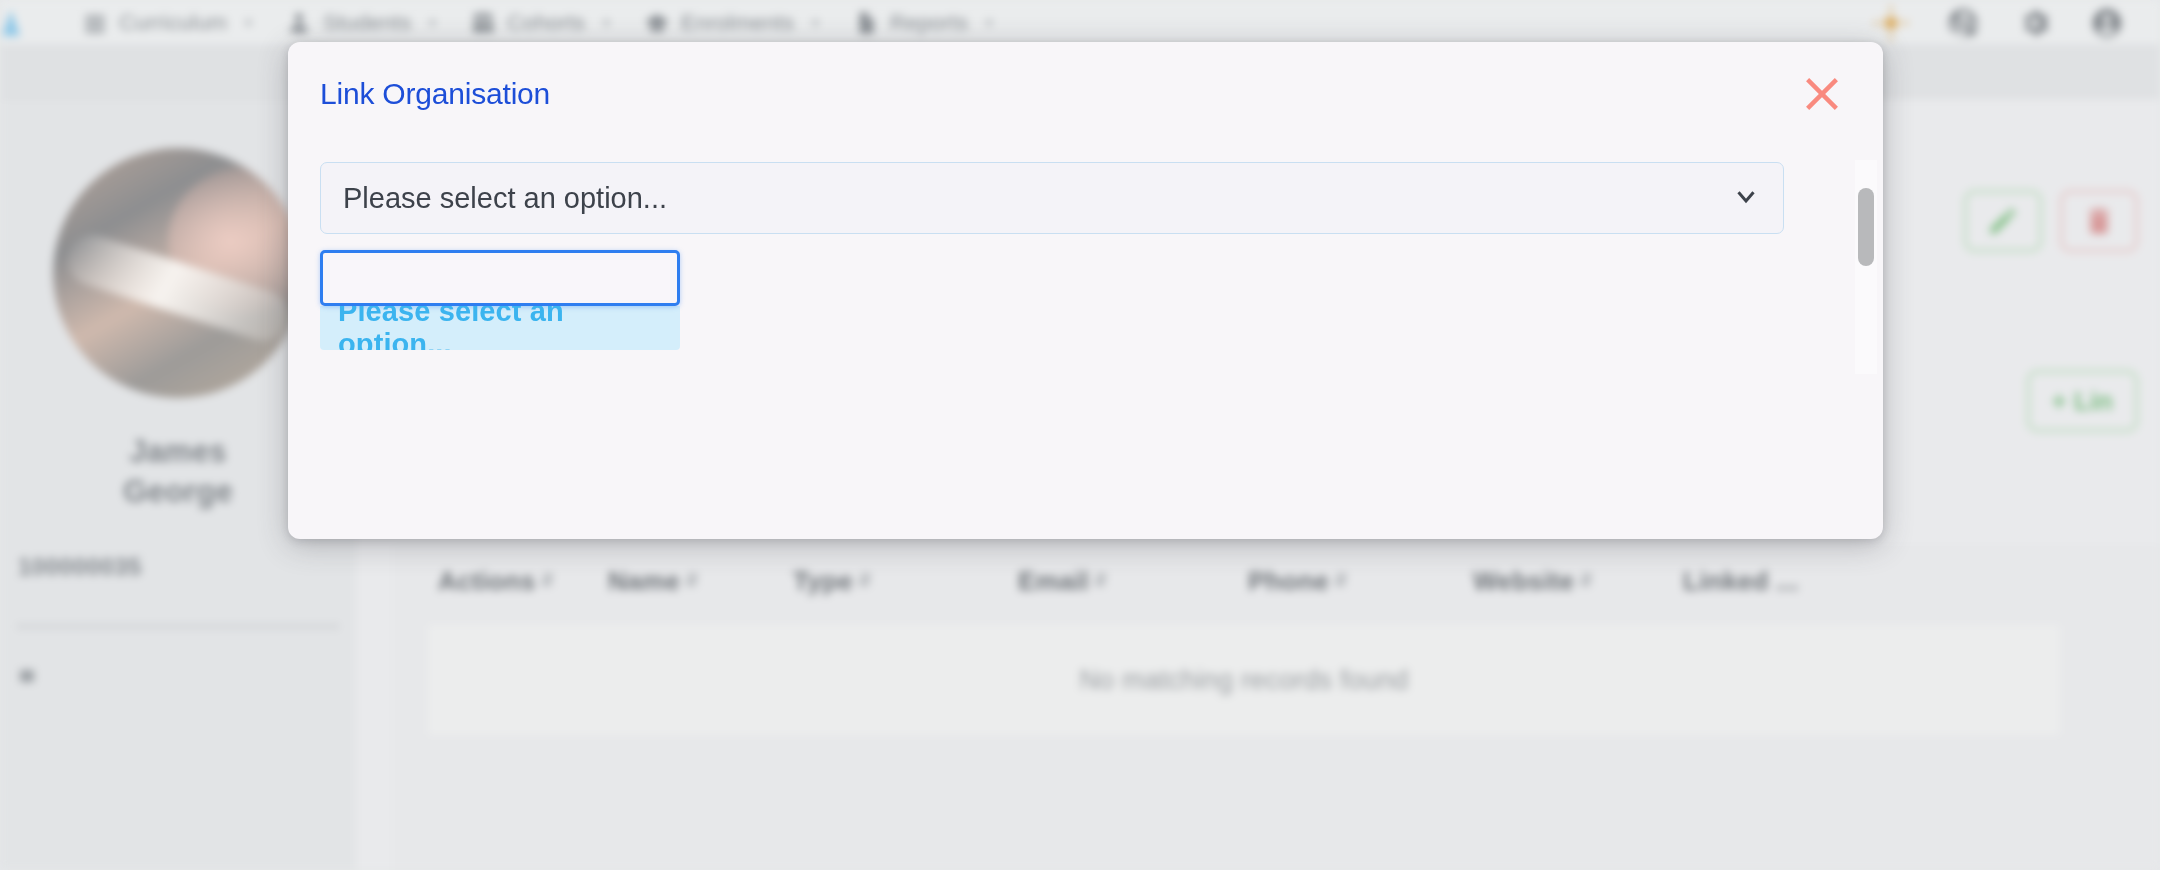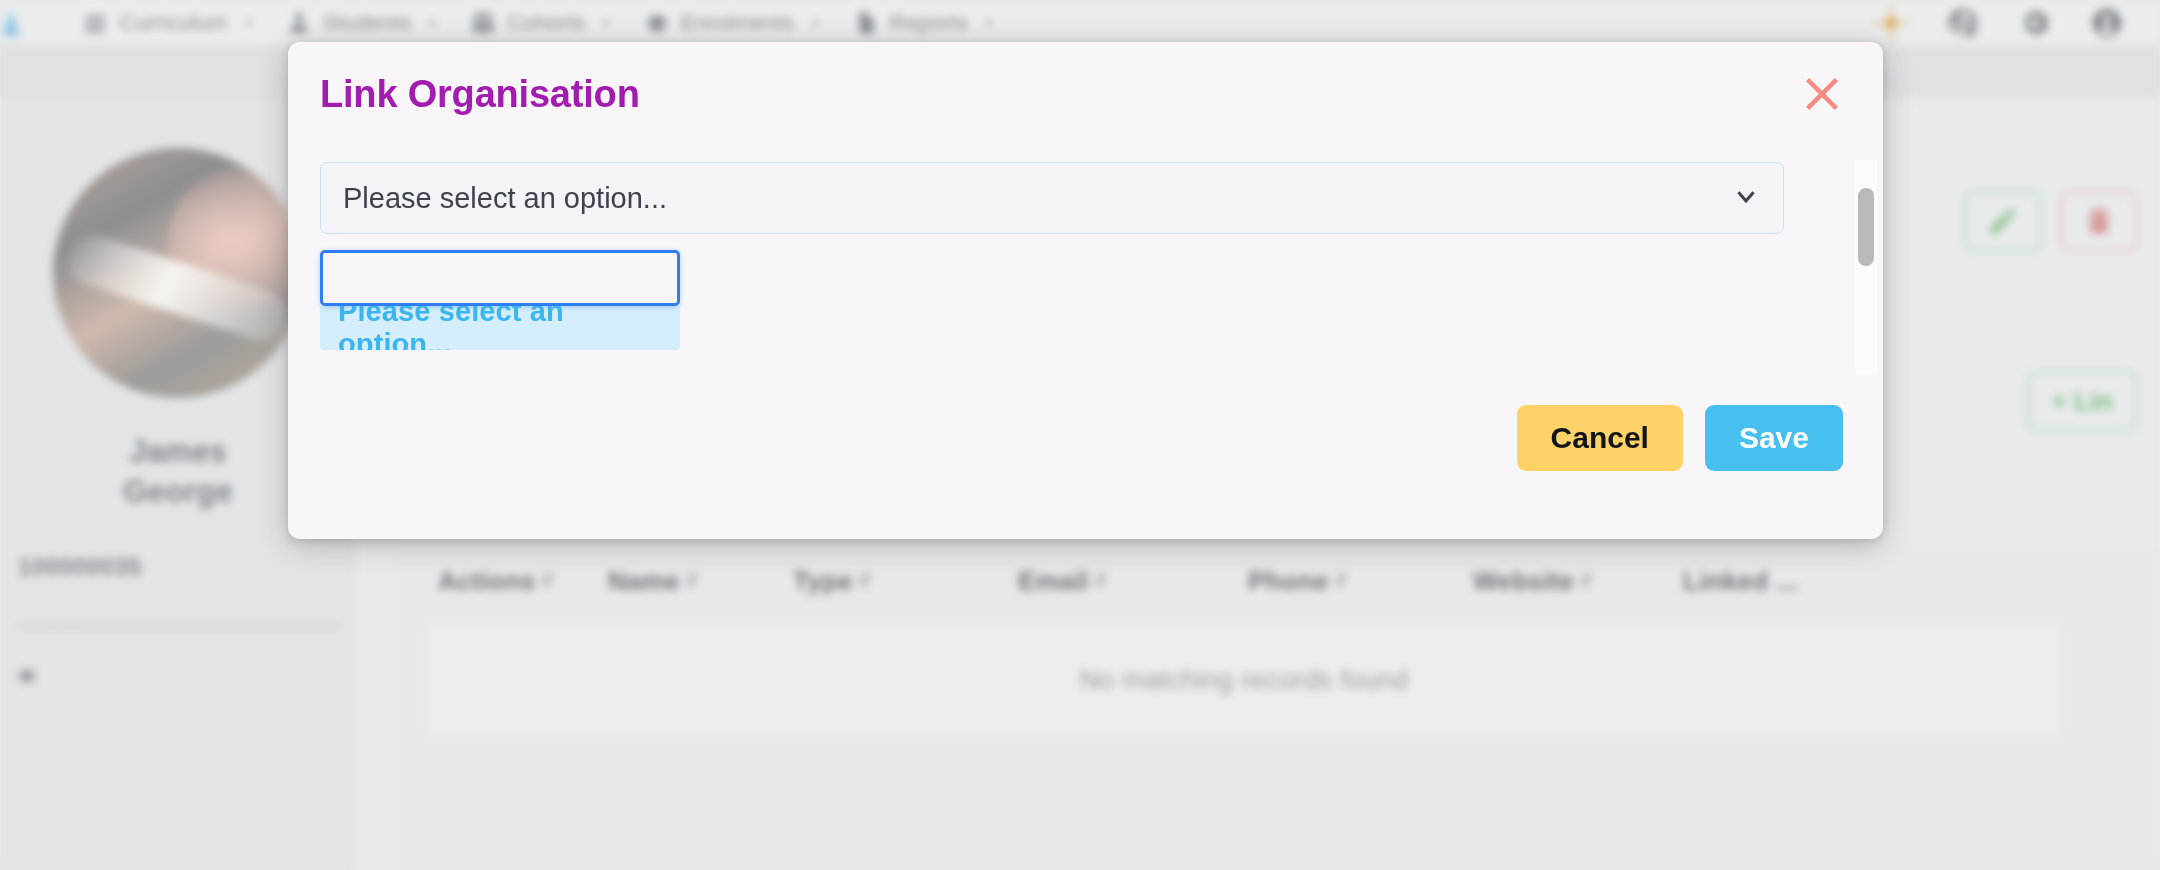--- a/index.html
+++ b/index.html
@@ -127,21 +127,21 @@
     position: absolute; left: 288px; top: 42px; width: 1595px; height: 497px;
     background: #f8f6f9; border-radius: 12px;
     box-shadow: 0 6px 30px rgba(60,60,70,.30), 0 2px 8px rgba(60,60,70,.18);
     overflow: visible;
   }
   .modal-head {
     height: 104px; display: flex; align-items: center;
     padding: 0 38px 0 32px;
   }
   .modal-title {
-    font-size: 38px; font-weight: 700; color: #a21caf; letter-spacing: -.2px;
+    font-size: 30px; font-weight: 400; color: #1d4ed8; letter-spacing: -.2px;
   }
   .modal-close {
     margin-left: auto; width: 46px; height: 46px; color: #f98a7f;
     display: flex; align-items: center; justify-content: center; cursor: pointer;
   }
   .modal-close svg { width: 100%; height: 100%; stroke: currentColor; stroke-width: 2.3; fill: none; }
 
   .modal-body {
     position: relative; height: 230px; padding: 16px 30px 0 32px;
     overflow: hidden;
@@ -396,18 +396,14 @@
         <div class="dd-option">Please select an option...</div>
       </div>
     </div>
 
     <div class="modal-scroll">
       <div class="modal-scroll-thumb"></div>
     </div>
 
   </div>
 
-  <div class="modal-foot">
-    <button class="btn btn-cancel">Cancel</button>
-    <button class="btn btn-save">Save</button>
-  </div>
 
 </div>
 
 </body></html>

